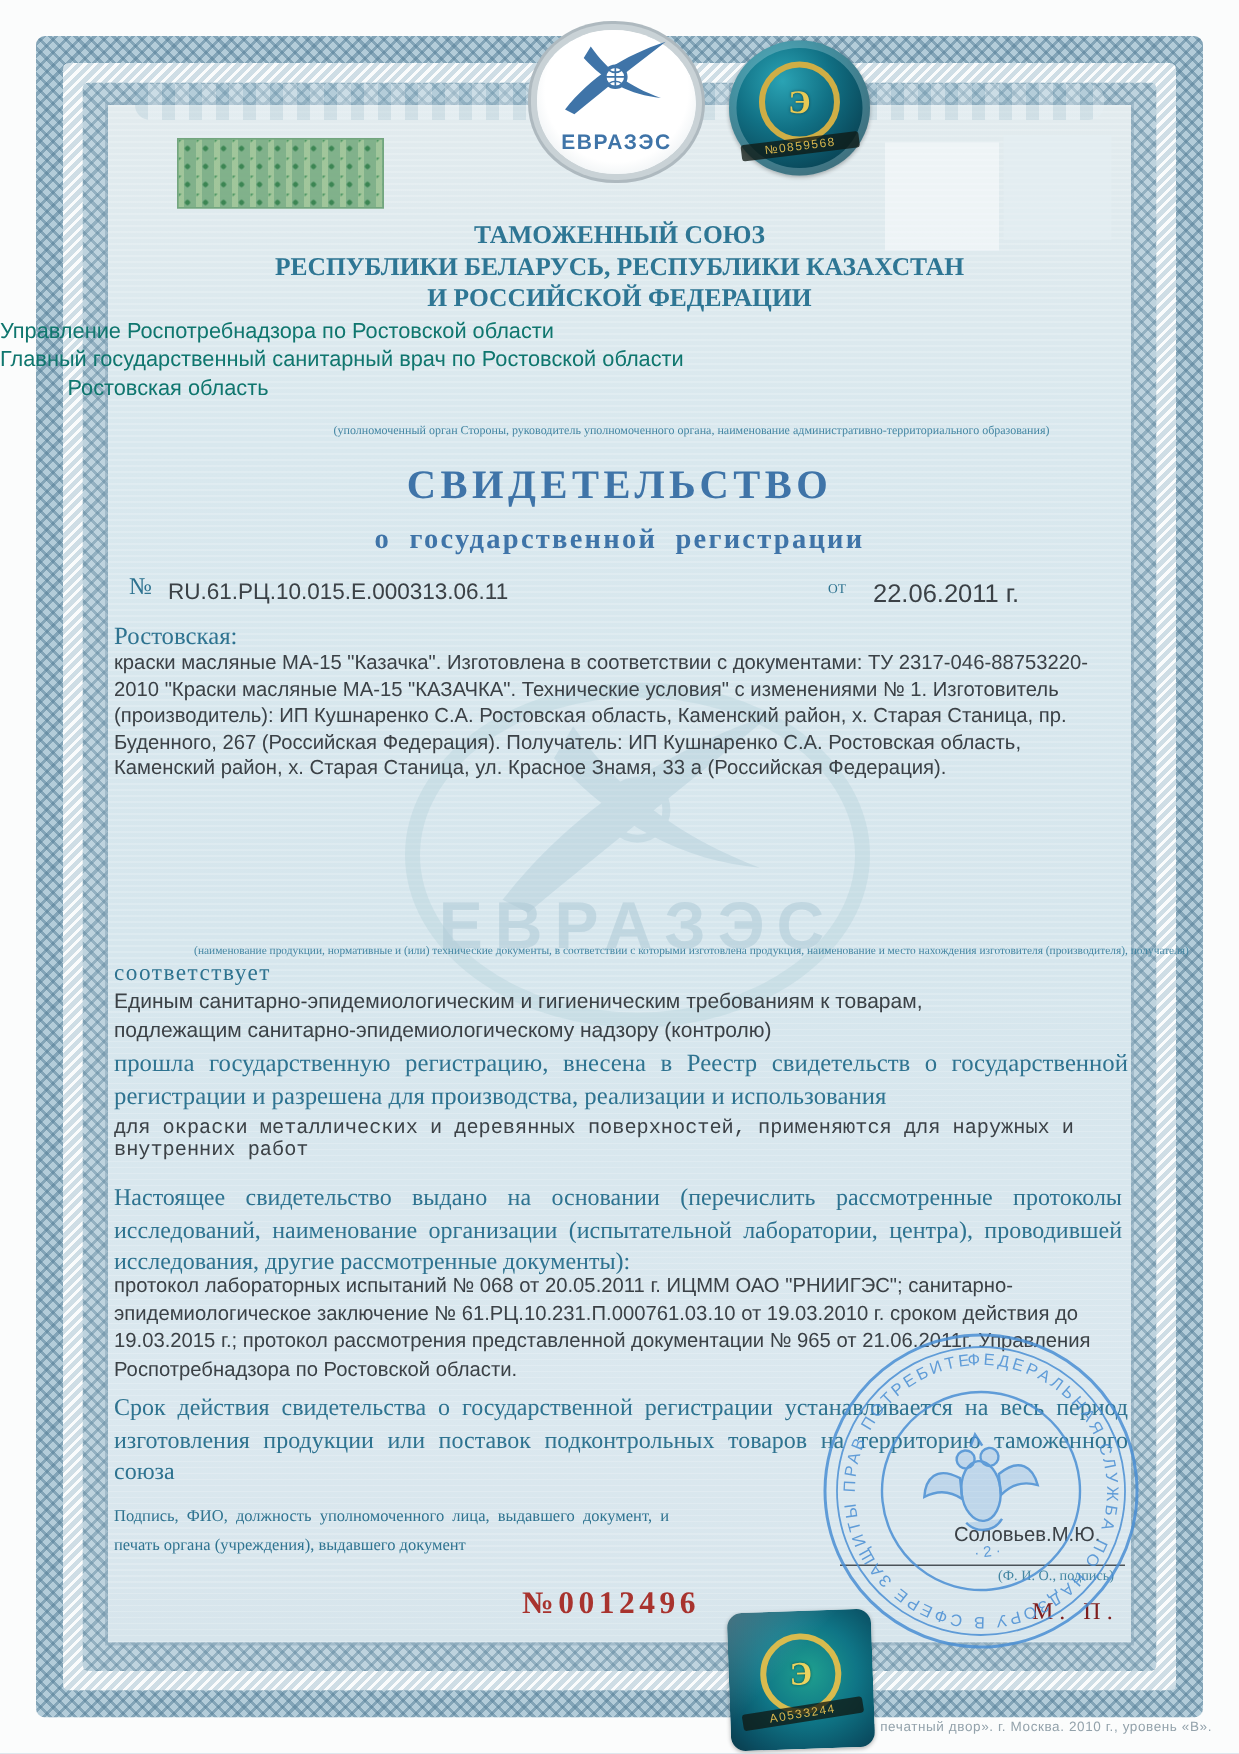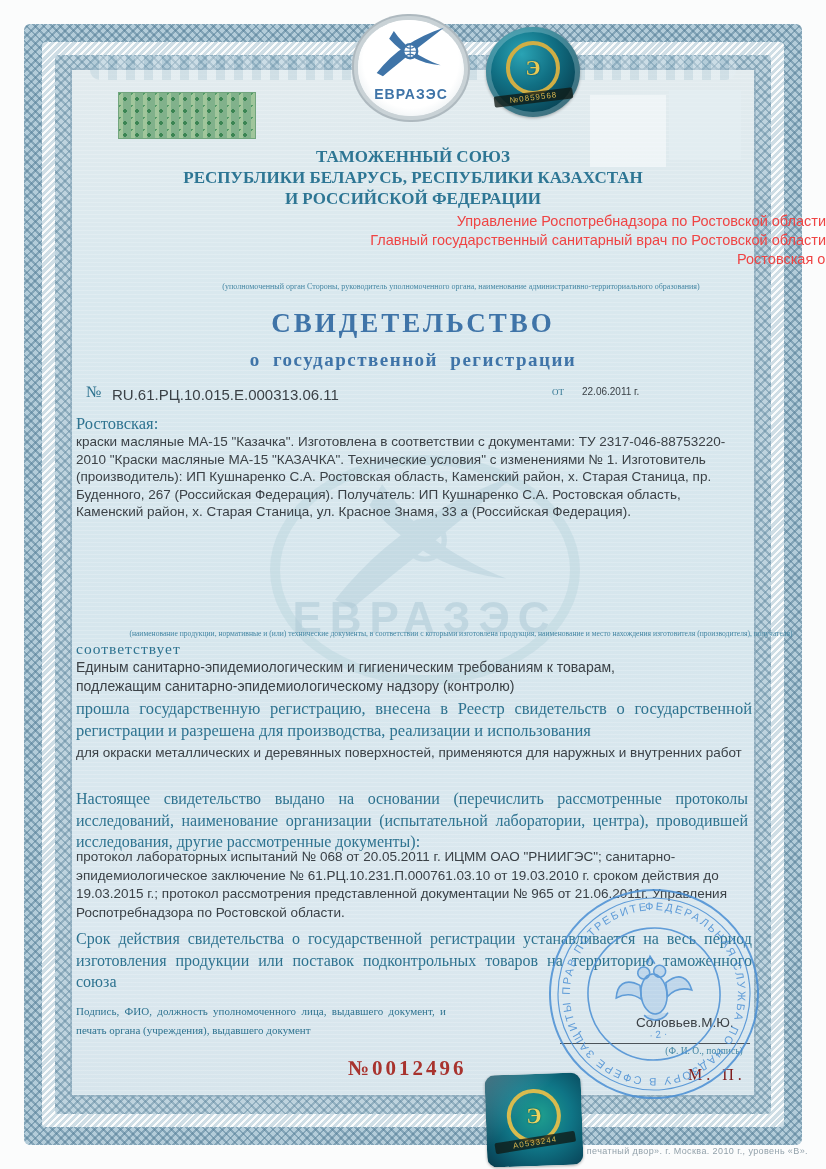--- a/index.html
+++ b/index.html
@@ -78,22 +78,22 @@
   .watermark{position:absolute;left:270px;top:455px;width:310px;height:230px;z-index:1;pointer-events:none;}
   .wm-circle{position:absolute;inset:0;border:10px solid rgba(176,205,216,.35);border-radius:50%;}
   .wm-text{position:absolute;left:0;right:0;top:138px;text-align:center;
     font-family:"Liberation Sans",sans-serif;font-weight:bold;font-size:44px;letter-spacing:8px;
     color:rgba(173,201,214,.55);}
   .wm-swoosh{position:absolute;left:40px;top:12px;opacity:.30;}
   
   .abs{position:absolute;z-index:2;}
   .hdr-serif{font-family:"Liberation Serif",serif;font-weight:bold;color:#2e7694;
     font-size:17px;line-height:21px;text-align:center;width:100%;left:0;}
-  .auth{font-family:"Liberation Sans",sans-serif;color:#ef4444;font-size:14.5px;line-height:19px;
-    text-align:right;width:100%;left:0;}
+  .auth{font-family:"Liberation Sans",sans-serif;color:#0f766e;font-size:14.5px;line-height:19px;
+    text-align:left;width:100%;left:0;}
   .note{font-family:"Liberation Serif",serif;color:#4486a3;font-size:8px;text-align:center;padding-left:48px;}
   .title{font-family:"Liberation Serif",serif;font-weight:bold;color:#3f74a8;
     font-size:27px;letter-spacing:3px;text-align:center;width:100%;left:0;}
   .subtitle{font-family:"Liberation Serif",serif;font-weight:bold;color:#3f74a8;
     font-size:19px;letter-spacing:1.5px;word-spacing:6px;text-align:center;width:100%;left:0;}
   .lbl{font-family:"Liberation Serif",serif;color:#2e7390;}
   .typed{font-family:"Liberation Sans",sans-serif;color:#3b4146;}
   .jpar{font-family:"Liberation Serif",serif;color:#2e7390;text-align:justify;}
   .sigline{border-top:1.2px solid #4a5258;}
   .serial{font-family:"Liberation Serif",serif;font-weight:bold;color:#a8332e;
@@ -151,31 +151,31 @@
 <div class="abs auth" style="top:250px;margin-left:45px;">Ростовская область</div>
 
 <div class="abs note" style="top:282px;left:0;width:100%;">(уполномоченный орган Стороны, руководитель уполномоченного органа, наименование административно-территориального образования)</div>
 
 <div class="abs title" style="top:308px;">СВИДЕТЕЛЬСТВО</div>
 <div class="abs subtitle" style="top:349px;">о государственной регистрации</div>
 
 <div class="abs lbl" style="left:86px;top:383px;font-size:16px;">№</div>
 <div class="abs typed" style="left:112px;top:386px;font-size:15px;">RU.61.РЦ.10.015.Е.000313.06.11</div>
 <div class="abs lbl" style="left:552px;top:383px;font-size:13px;font-variant:small-caps;">от</div>
-<div class="abs typed" style="left:582px;top:386px;font-size:10px;">22.06.2011 г.</div>
+<div class="abs typed" style="left:582px;top:386px;font-size:17px;">22.06.2011 г.</div>
 
 <div class="abs lbl" style="left:76px;top:414px;font-size:16.5px;">Ростовская:</div>
 <div class="abs typed" style="left:76px;top:433px;width:652px;font-size:13.5px;line-height:17.5px;">краски масляные МА-15 "Казачка". Изготовлена в соответствии с документами: ТУ 2317-046-88753220-2010 "Краски масляные МА-15 "КАЗАЧКА". Технические условия" с изменениями № 1. Изготовитель (производитель): ИП Кушнаренко С.А. Ростовская область, Каменский район, х. Старая Станица, пр. Буденного, 267 (Российская Федерация).  Получатель: ИП Кушнаренко С.А. Ростовская область, Каменский район, х. Старая Станица, ул. Красное Знамя, 33 а (Российская Федерация).</div>
 <div class="abs note" style="top:629px;left:60px;width:706px;font-size:7.6px;">(наименование продукции, нормативные и (или) технические документы, в соответствии с которыми изготовлена продукция, наименование и место нахождения изготовителя (производителя), получателя)</div>
 
 <div class="abs lbl" style="left:76px;top:640px;font-size:15.5px;letter-spacing:1px;">соответствует</div>
 <div class="abs typed" style="left:76px;top:658px;width:620px;font-size:14px;line-height:19px;">Единым санитарно-эпидемиологическим и гигиеническим требованиям к товарам, подлежащим санитарно-эпидемиологическому надзору (контролю)</div>
 
 <div class="abs jpar" style="left:76px;top:698px;width:676px;font-size:16.5px;line-height:22px;">прошла государственную регистрацию, внесена в Реестр свидетельств о государственной регистрации и разрешена для производства, реализации и использования</div>
-<div class="abs typed" style="left:76px;top:745px;width:690px;font-size:13.5px;">для окраски металлических и деревянных поверхностей, применяются для наружных и внутренних работ</div>
+<div class="abs typed" style="left:76px;top:745px;width:690px;font-size:13.5px;font-family:Liberation Mono, monospace;">для окраски металлических и деревянных поверхностей, применяются для наружных и внутренних работ</div>
 
 <div class="abs jpar" style="left:76px;top:788px;width:672px;font-size:16px;line-height:21.5px;">Настоящее свидетельство выдано на основании (перечислить рассмотренные протоколы исследований, наименование организации (испытательной лаборатории, центра), проводившей исследования, другие рассмотренные документы):</div>
 <div class="abs typed" style="left:76px;top:848px;width:668px;font-size:13.5px;line-height:18.5px;">протокол лабораторных испытаний № 068 от 20.05.2011 г. ИЦММ ОАО "РНИИГЭС"; санитарно-эпидемиологическое заключение № 61.РЦ.10.231.П.000761.03.10 от 19.03.2010 г. сроком действия до 19.03.2015 г.; протокол рассмотрения представленной документации № 965 от 21.06.2011г. Управления Роспотребнадзора по Ростовской области.</div>
 
 <div class="abs jpar" style="left:76px;top:928px;width:676px;font-size:16px;line-height:21.5px;">Срок действия свидетельства о государственной регистрации устанавливается на весь период изготовления продукции или поставок подконтрольных товаров на территорию таможенного союза</div>
 
 <div class="abs lbl" style="left:76px;top:1002px;width:370px;font-size:11px;line-height:19px;text-align:justify;">Подпись, ФИО, должность уполномоченного лица, выдавшего документ, и печать органа (учреждения), выдавшего документ</div>
 <div class="abs typed" style="left:636px;top:1015px;font-size:13.5px;">Соловьев.М.Ю.</div>
 <div class="abs sigline" style="left:560px;top:1043px;width:190px;height:1px;"></div>
 <div class="abs note" style="left:576px;top:1046px;font-size:9.5px;width:160px;text-align:center;">(Ф. И. О., подпись)</div>

